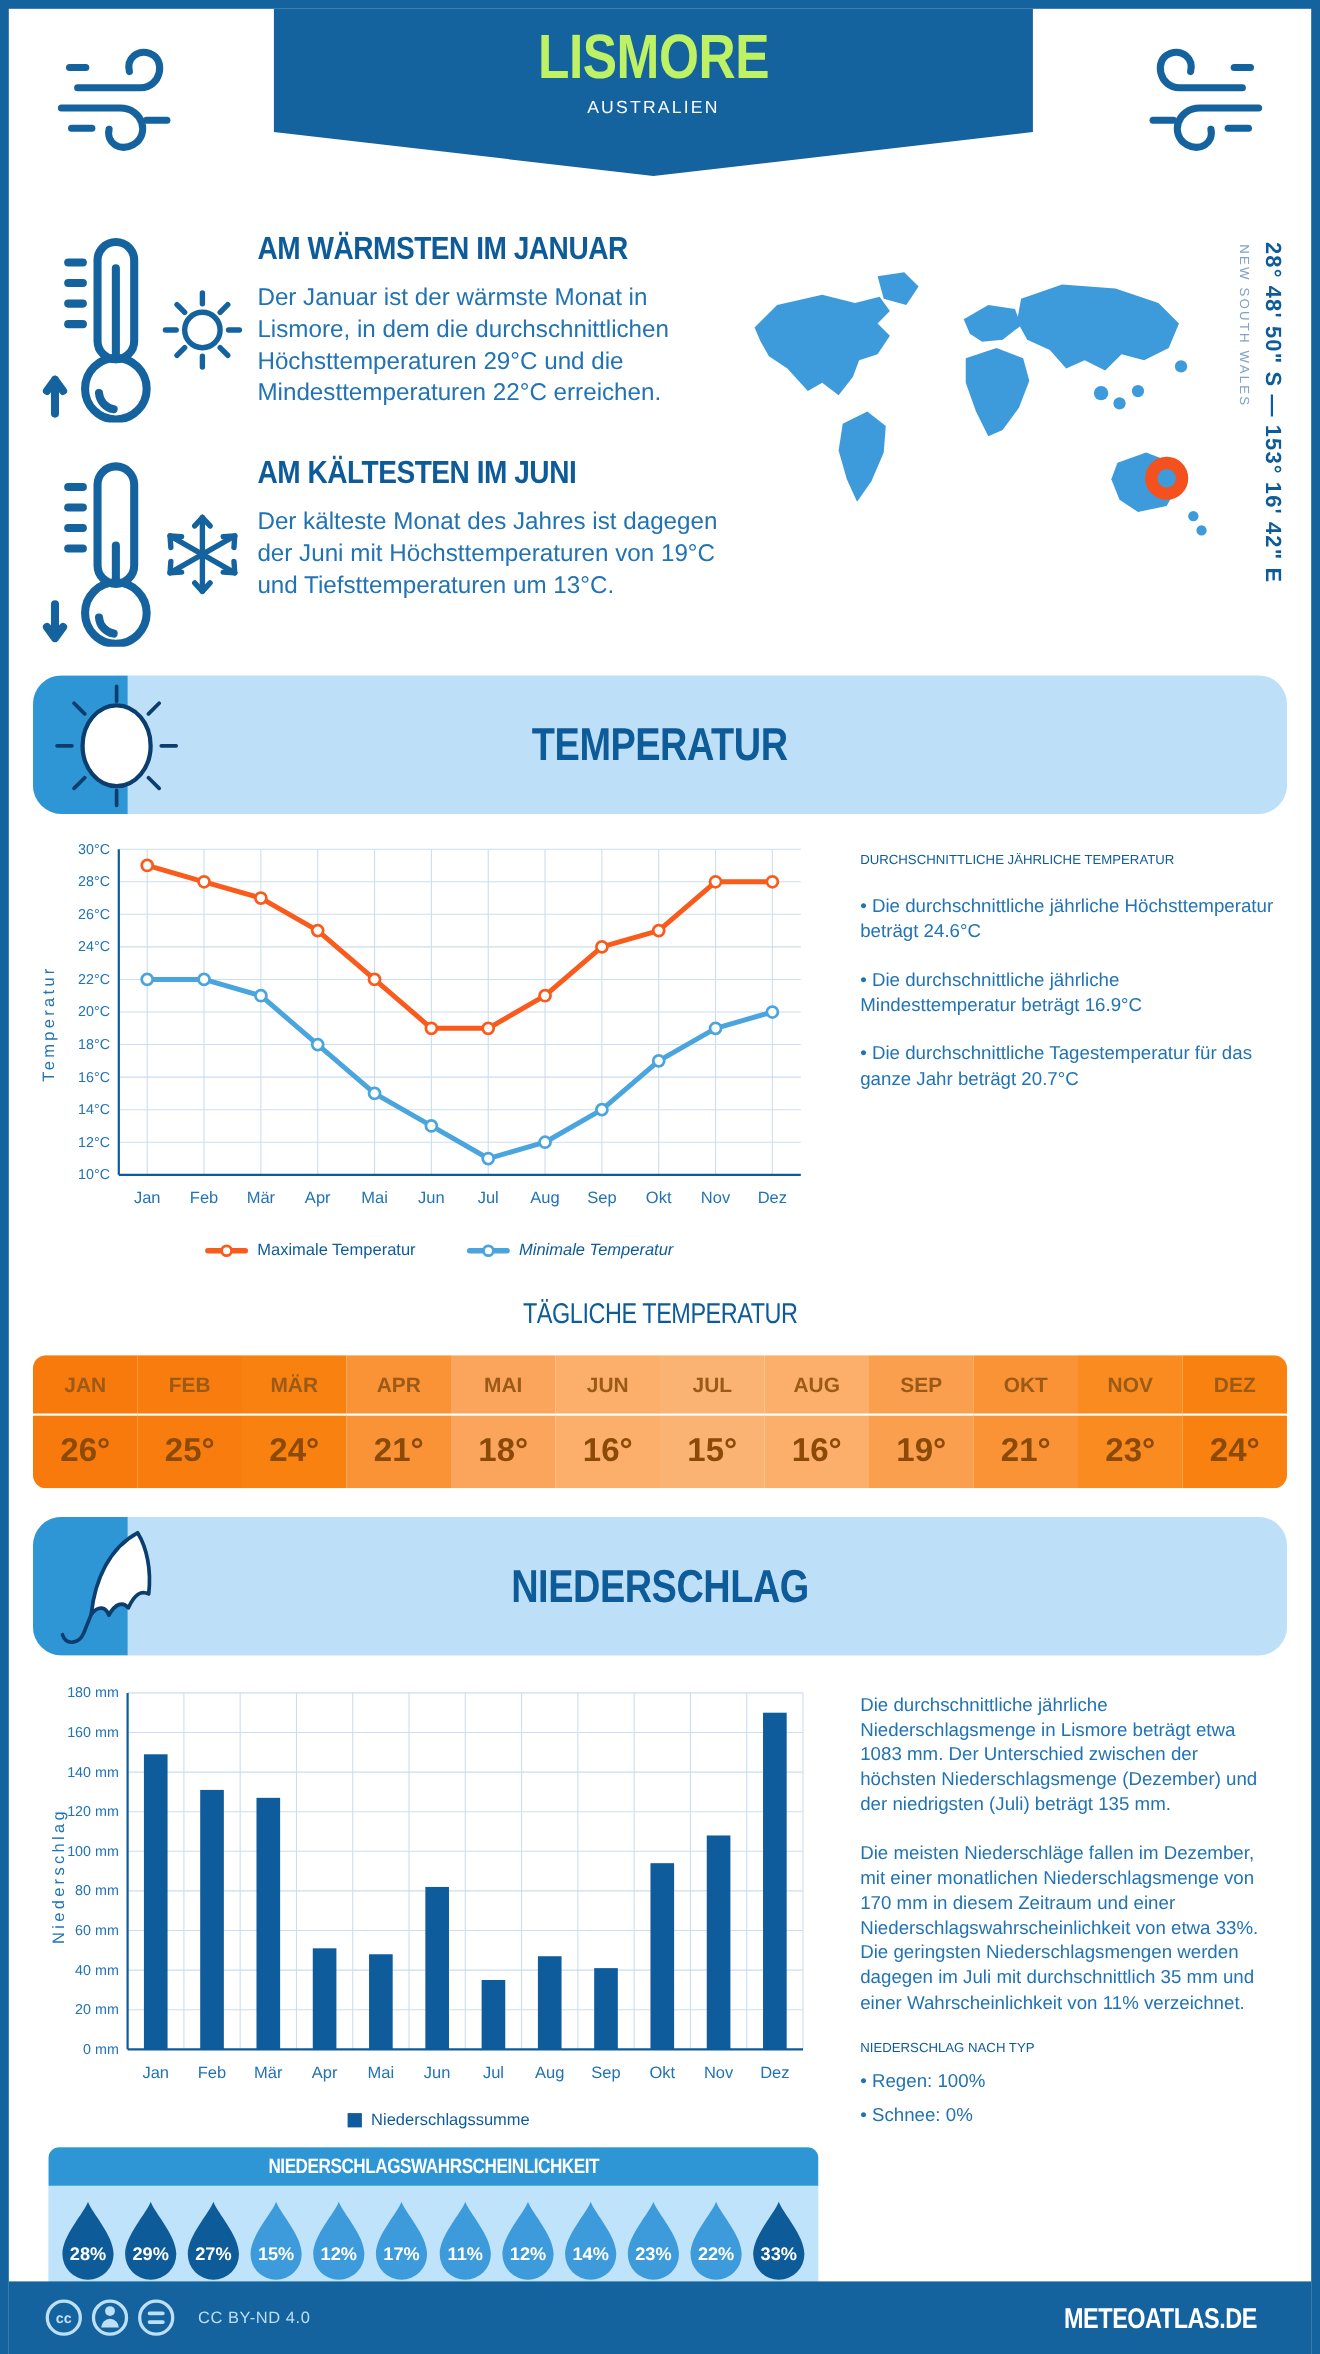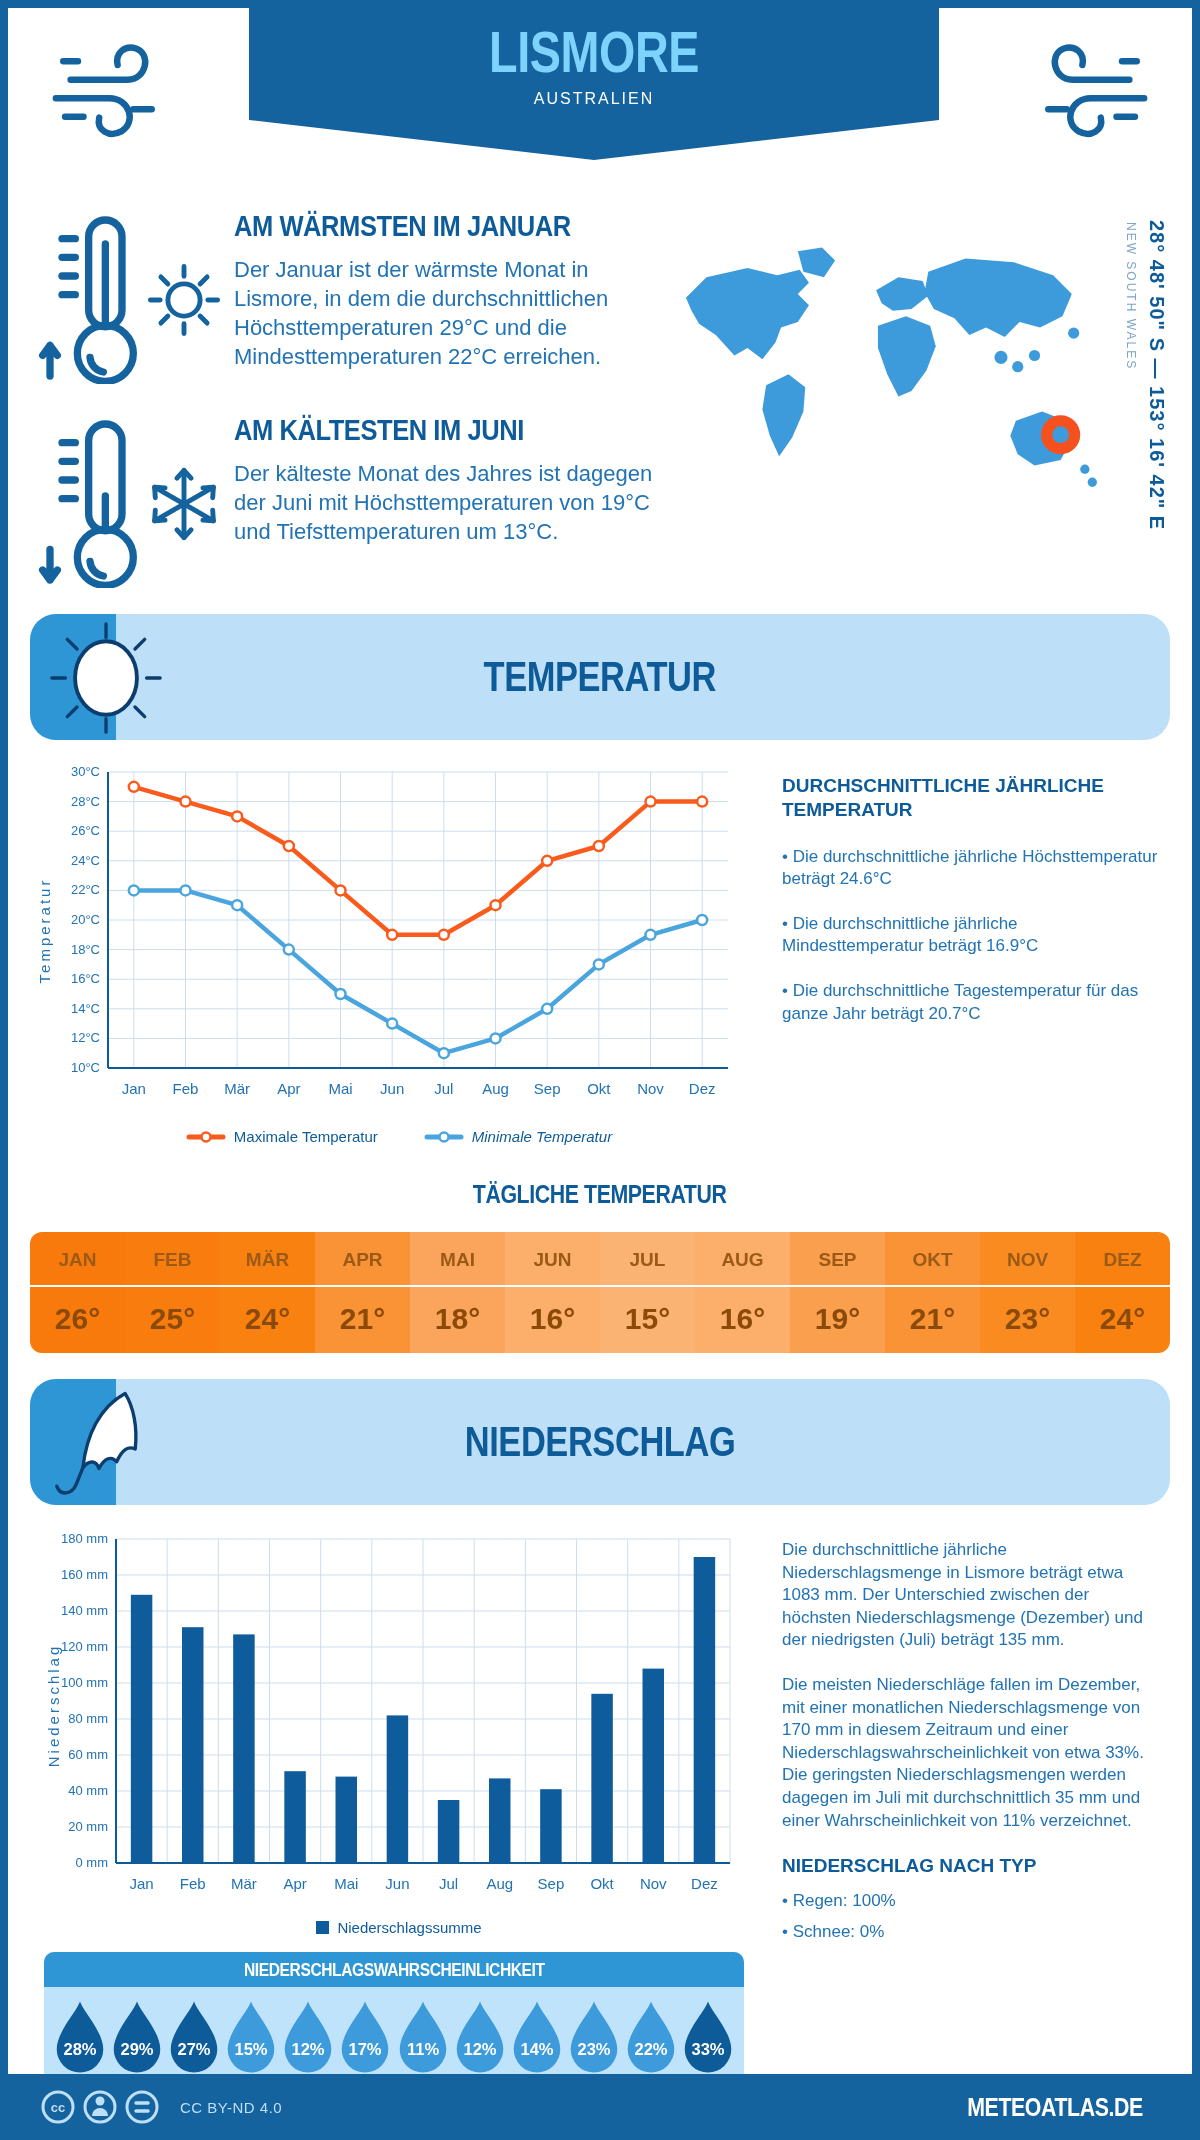--- a/index.html
+++ b/index.html
@@ -15,21 +15,21 @@
         position:relative;background:#fff;overflow:hidden}
   .inner{padding:0 22px}
   .cond{display:inline-block;transform:scaleX(.82);letter-spacing:-.5px;white-space:nowrap}
   .cond88{display:inline-block;transform:scaleX(.88);transform-origin:left center;letter-spacing:-.5px;white-space:nowrap}
 
   
   .hero{position:relative;height:188px}
   .hero-banner{position:absolute;left:241px;top:0;width:690px}
   .hero-rect{background:var(--dark-blue);height:112px;display:flex;flex-direction:column;
              align-items:center;justify-content:flex-end;padding-bottom:2px}
-  .hero-title{color:#7dd3fc;font-size:57px;font-weight:bold;line-height:1}
+  .hero-title{color:#bef264;font-size:57px;font-weight:bold;line-height:1}
   .hero-sub{color:#fff;font-size:16px;letter-spacing:2px;margin-top:9px;padding-bottom:10px}
   .hero-tip{width:0;height:0;border-left:345px solid transparent;border-right:345px solid transparent;
             border-top:40px solid var(--dark-blue)}
   .wind{position:absolute;top:22px;color:var(--dark-blue)}
   .wind.left{left:40px}
   .wind.right{right:40px;transform:scaleX(-1)}
 
   
   .intro{display:flex;margin-top:10px;height:382px}
   .intro-left{width:628px;flex:none;padding-left:8px}
@@ -57,26 +57,26 @@
   .split{display:flex;margin-top:22px;padding:0 22px}
   .chart-col{width:724px;flex:none;position:relative;padding-left:14px}
   .chart-col svg.plot{display:block;width:700px}
   .ylab{position:absolute;left:-38px;top:160px;transform:rotate(-90deg);color:var(--text-blue);
         letter-spacing:3px;font-size:15px}
   .legend{display:flex;justify-content:center;gap:46px;margin-top:10px}
   .legend-item{display:flex;align-items:center;gap:8px;font-size:15px;color:var(--heading-blue)}
   .legend-sq{width:13px;height:13px;background:currentColor;display:inline-block}
   .legend-sq-label{color:var(--heading-blue)}
   .side{flex:1;padding:12px 0 0 28px}
-  .side h3{color:var(--heading-blue);font-size:19px;font-weight:bold;line-height:1.25;margin-bottom:24px;max-width:360px}
+  .side h3{color:var(--heading-blue);font-size:12px;font-weight:normal;line-height:1.25;margin-bottom:24px;max-width:360px}
   .side p{font-size:17px;line-height:1.33;margin-bottom:22px;max-width:380px}
   .side p.tight{margin-bottom:8px}
 
   
-  .daily-heading{text-align:center;color:var(--heading-blue);font-size:26px;font-weight:bold;margin-top:34px}
+  .daily-heading{text-align:center;color:var(--heading-blue);font-size:26px;font-weight:normal;margin-top:34px}
   .temp-table{display:flex;margin:22px 22px 0;border-radius:12px;overflow:hidden}
   .tcol{flex:1;text-align:center}
   .tmon{font-size:19px;font-weight:bold;color:var(--table-label);padding:17px 0 14px;border-bottom:2px solid #fff}
   .tval{font-size:30px;font-weight:bold;color:var(--table-value);padding:15px 0 17px}
 
   
   .prob-panel{margin:16px 0 0;width:700px;border-radius:10px;overflow:hidden;background:var(--panel-bg)}
   .prob-header{height:35px;background:var(--band-accent);display:flex;align-items:center;justify-content:center}
   .prob-header span{color:#fff;font-size:19px;font-weight:bold}
   .drops{display:flex;justify-content:space-between;padding:12px 8px 10px}

